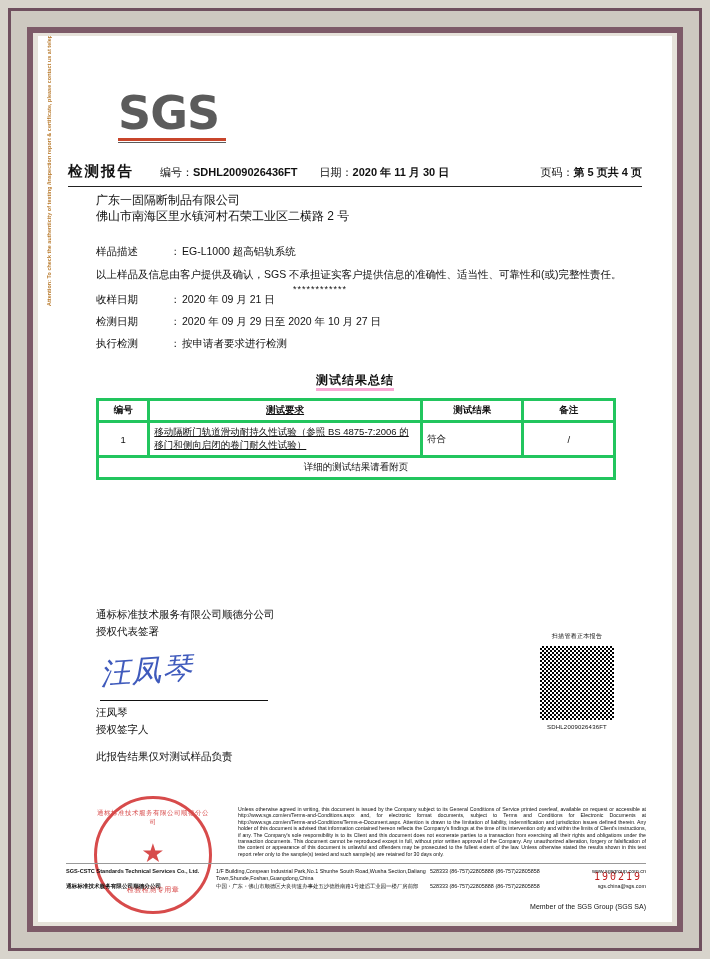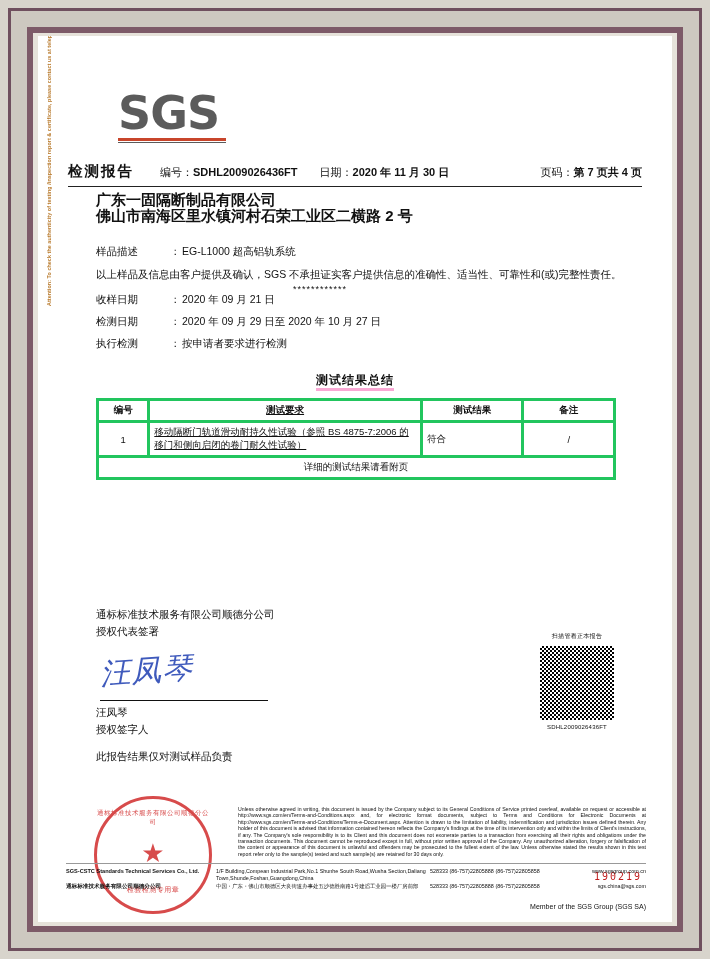--- a/index.html
+++ b/index.html
@@ -120,24 +120,23 @@
     position: absolute;
     left: 30px; right: 30px;
     top: 150px;
     height: 1px;
     background: #222;
   }
   .company-block {
     position: absolute;
     left: 58px;
     top: 156px;
-    font-size: 15px;
+    font-size: 12px;
     color: #111;
     line-height: 16px;
-    font-weight: bold;
   }
   .fields {
     position: absolute;
     left: 58px;
     right: 30px;
     top: 208px;
     font-size: 10.5px;
     color: #111;
   }
   .field-row {
@@ -396,21 +395,21 @@
 
       <div class="title-row">
         <div class="doc-title">检测报告</div>
         <div class="kv">
           <span>编号：</span><b>SDHL2009026436FT</b>
         </div>
         <div class="kv">
           <span>日期：</span><b>2020 年 11 月 30 日</b>
         </div>
         <div class="pg">
-          <span>页码：</span><b>第 7 页共 4 页</b>
+          <span>页码：</span><b>第 5 页共 4 页</b>
         </div>
       </div>
 
       <div class="hr-main"></div>
 
       <div class="company-block">
         <div>广东一固隔断制品有限公司</div>
         <div>佛山市南海区里水镇河村石荣工业区二横路 2 号</div>
       </div>
 

